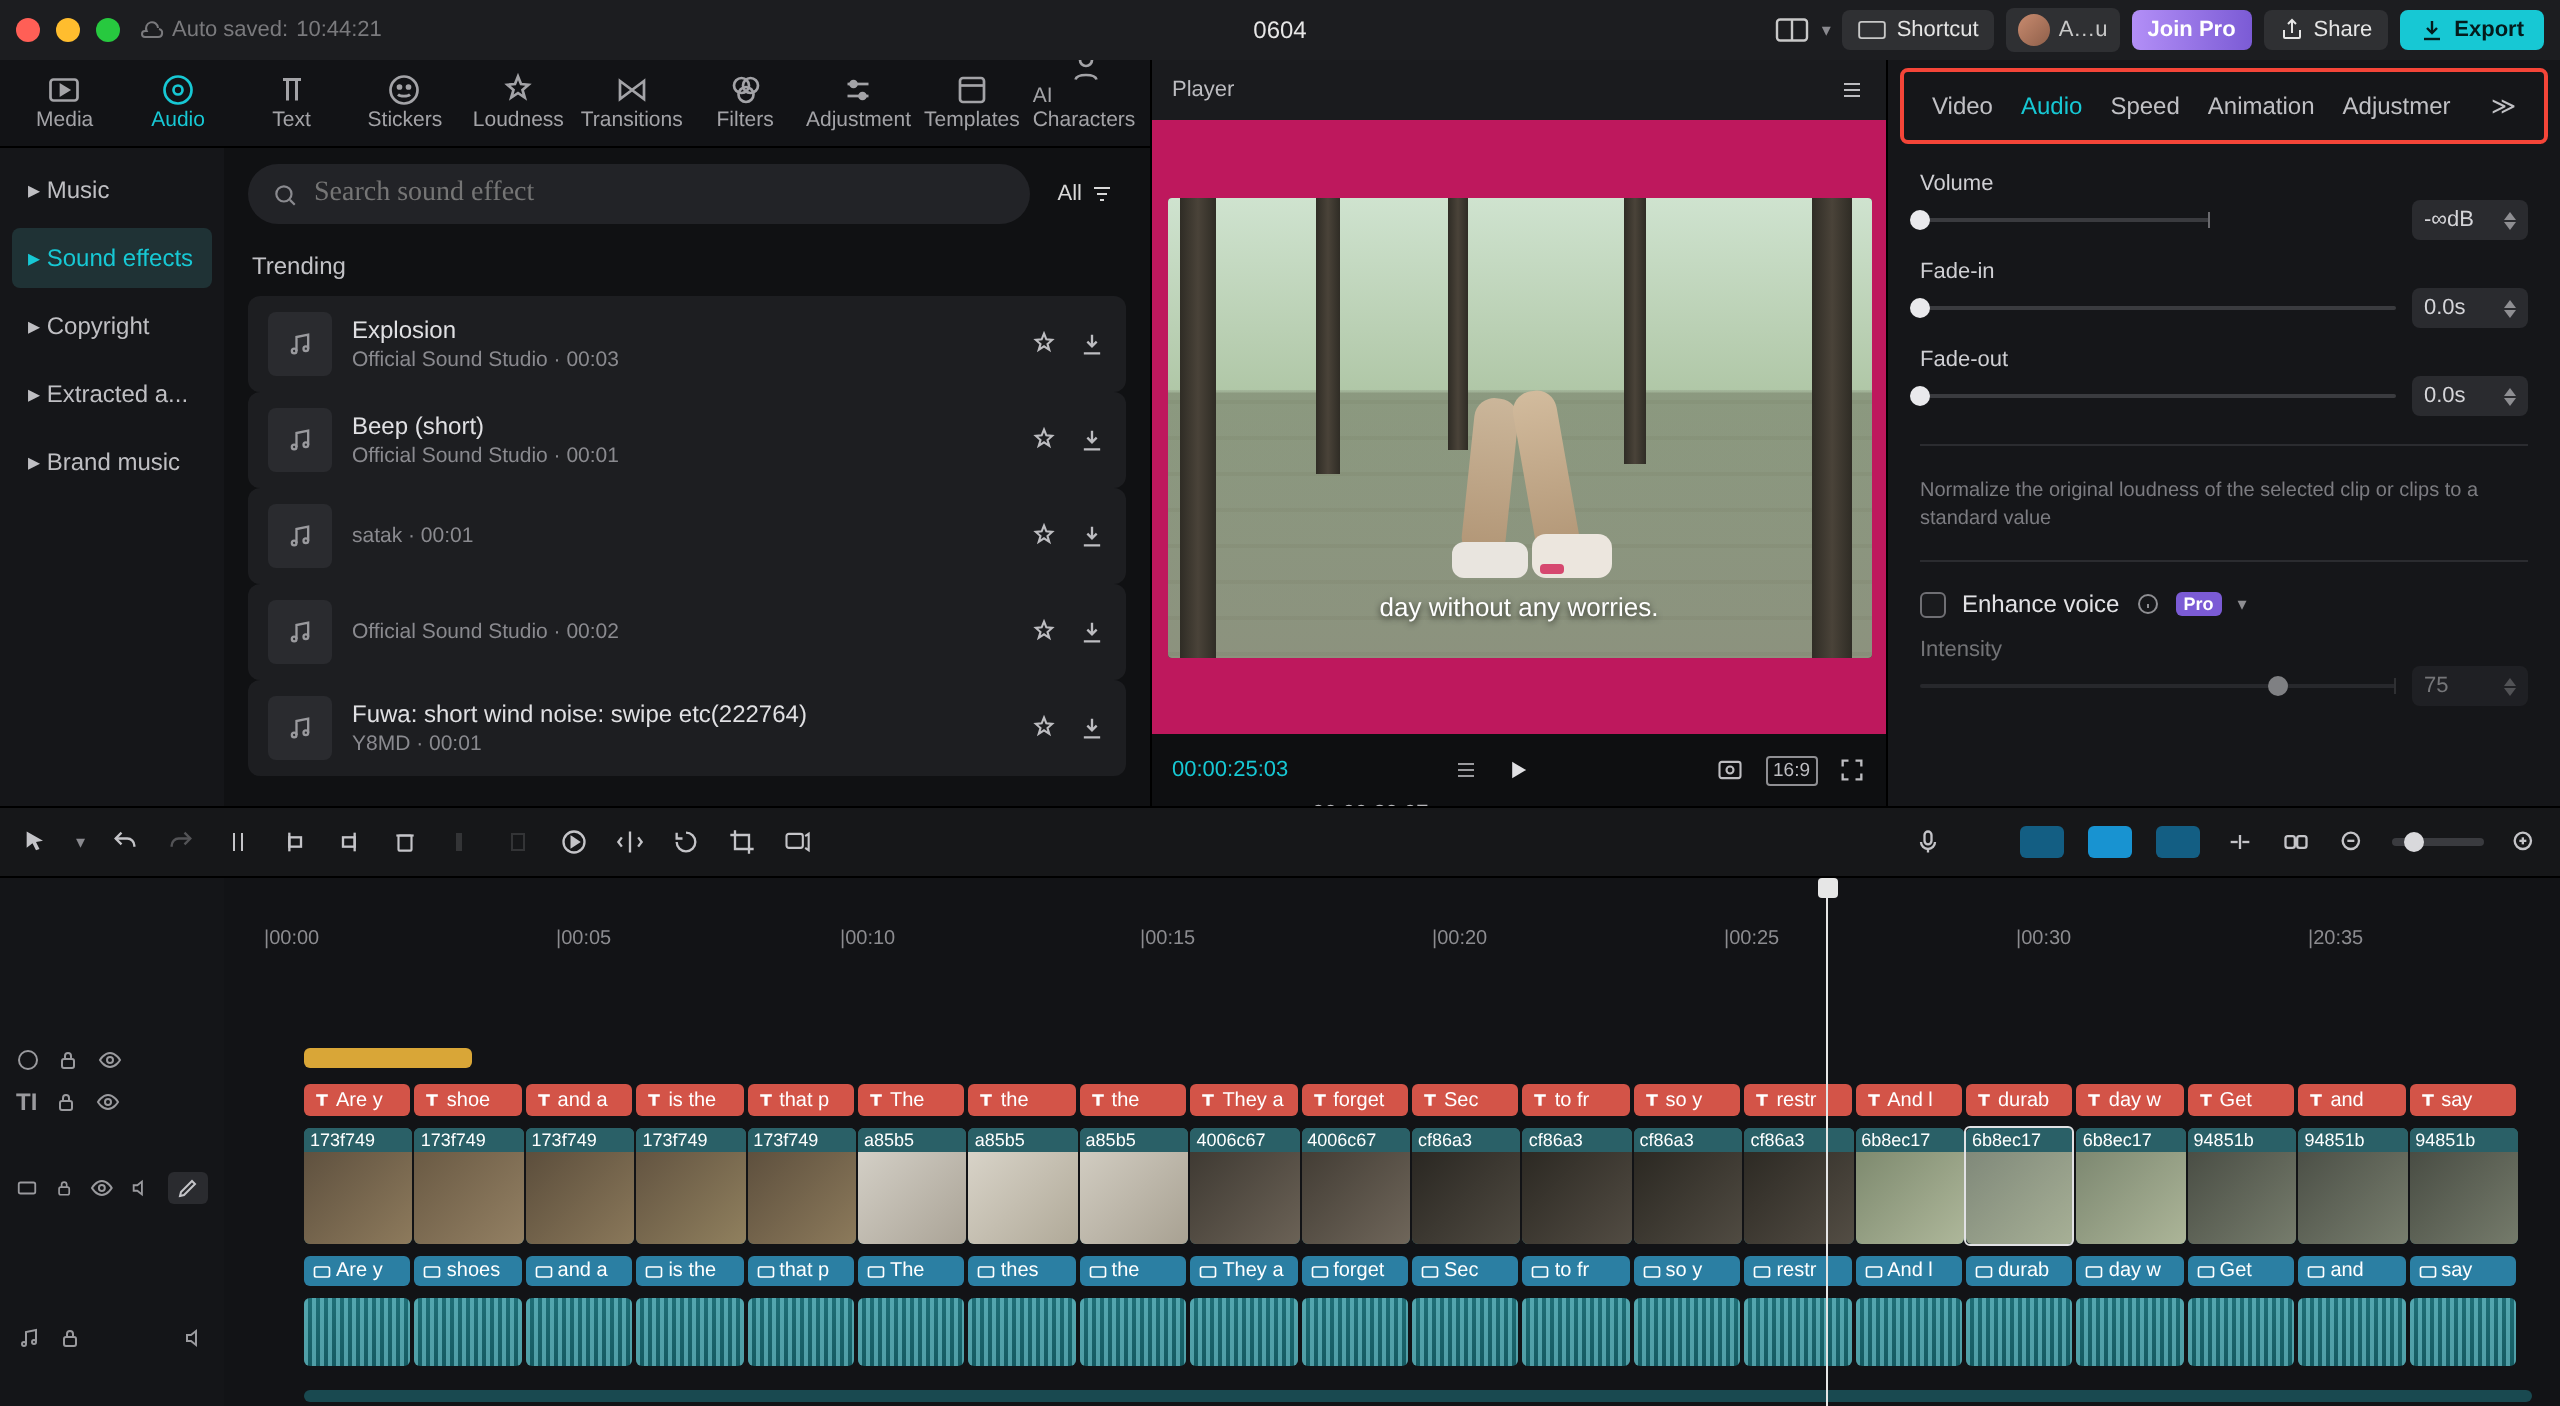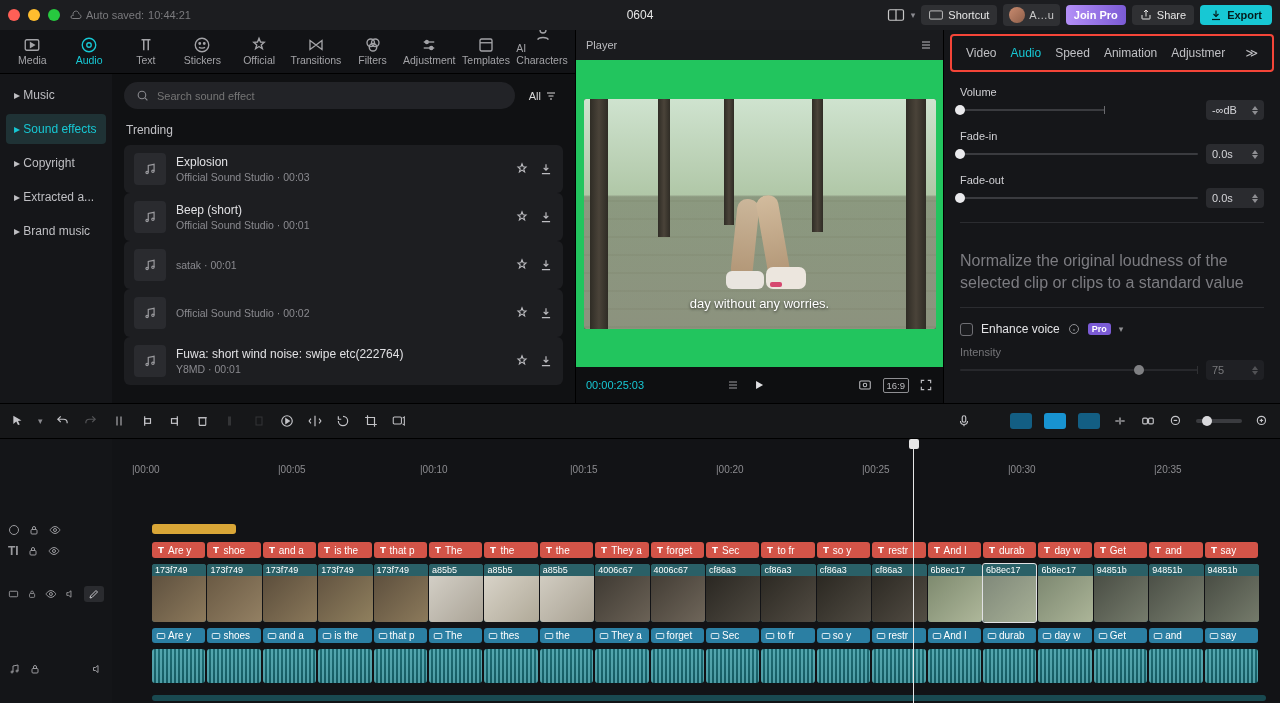--- a/index.html
+++ b/index.html
@@ -31,35 +31,35 @@
 .mod-tab { display: flex; flex-direction: column; align-items: center; justify-content: center; gap: 0; flex: 1; padding: 4px 2px 6px; color: #a3a3a7; font-size: 10.5px; cursor: pointer; line-height: 1.2; }
 .mod-tab.active { color: #17c8d4; }
 .mod-tab svg, .mod-tab .ico { width: 18px; height: 18px; }
 .lib-body { display: flex; flex: 1; overflow: hidden; }
 .lib-sidebar { width: 112px; background: #151619; display: flex; flex-direction: column; padding: 6px 6px; gap: 4px; }
 .lib-side-item { padding: 8px 8px; border-radius: 4px; color: #bfbfc3; font-size: 12px; cursor: pointer; white-space: nowrap; overflow: hidden; text-overflow: ellipsis; }
 .lib-side-item.active { background: #1f3235; color: #17c8d4; }
 .lib-content { flex: 1; display: flex; flex-direction: column; padding: 8px 12px 0 12px; overflow: hidden; }
 .search-row { display: flex; gap: 8px; align-items: center; margin-bottom: 10px; }
 .search-box { flex: 1; background: #222327; border-radius: 16px; padding: 7px 12px; display: flex; align-items: center; gap: 8px; color: #8a8a8f; font-size: 11px; }
-.search-input { background: transparent; border: none; color: #c8c8c8; outline: none; flex: 1; font-size: 11px; }
+.search-input { background: transparent; border: none; color: #c8c8c8; outline: none; flex: 1; font-size: 14px; font-family: Liberation Serif, serif; }
 .all-btn { color: #d8d8d8; font-size: 11px; display: inline-flex; align-items: center; gap: 4px; padding: 4px 6px; }
 .section-title { font-size: 12px; color: #c2c2c6; margin: 4px 0 8px 2px; }
 .sound-list { display: flex; flex-direction: column; gap: 0; overflow-y: auto; }
 .sound-item { background: #1d1e21; border-radius: 6px; padding: 8px 10px; display: flex; align-items: center; gap: 10px; }
 .sound-thumb { width: 32px; height: 32px; background: #2a2b2f; border-radius: 4px; display: flex; align-items: center; justify-content: center; color: #9a9a9e; }
 .sound-meta { flex: 1; display: flex; flex-direction: column; gap: 2px; }
 .sound-title { font-size: 12px; color: #e0e0e3; }
 .sound-sub { font-size: 10.5px; color: #8a8a8f; }
 .sound-actions { display: flex; gap: 10px; color: #bdbdc1; }
 
 
 .center-panel { width: 369px; display: flex; flex-direction: column; background: #0e0f11; border-left: 1px solid #000; border-right: 1px solid #000; }
 .player-header { height: 30px; background: #1a1b1e; display: flex; align-items: center; padding: 0 10px; font-size: 11px; color: #bcbcc0; justify-content: space-between; }
-.player-view { flex: 1; background: #22c55e; display: flex; align-items: center; justify-content: center; position: relative; }
+.player-view { flex: 1; background: #be185d; display: flex; align-items: center; justify-content: center; position: relative; }
 .video-frame { width: 352px; height: 230px; background: #222; border-radius: 2px; position: relative; overflow: hidden; }
 .scene { position:absolute; inset:0; background: linear-gradient(to bottom,#cfe3cf 0%, #b0c7a7 42%, #8c9c7f 42.5%, #8d927d 100%); }
 .scene::after { content:""; position:absolute; left:0; right:0; top:42%; height:58%; background: repeating-linear-gradient(0deg,#7e8571 0 2px,#8a9380 2px 18px); opacity:.35; }
 .tree { position:absolute; background: linear-gradient(90deg,#2f2c25,#4a4339,#2f2c25); }
 .caption { position: absolute; bottom: 18px; left: 0; right: 0; text-align: center; color: #fff; font-size: 13px; text-shadow: 0 1px 3px rgba(0,0,0,.75); }
 .player-controls { height: 36px; display: flex; align-items: center; padding: 0 10px; gap: 12px; }
 .tc-cyan { color: #17c8d4; font-size: 11px; }
 .tc-grey { color: #b6b6ba; font-size: 11px; margin-top: 43px; }
 .play-btn { color: #e0e0e3; }
 .pc-right { margin-left: auto; display: flex; align-items: center; gap: 10px; color: #bdbdc1; }
@@ -77,21 +77,21 @@
 .slider { flex: 1; height: 2px; background: #3a3b3f; position: relative; border-radius: 1px; }
 .slider .thumb { position: absolute; top: 50%; transform: translate(-50%,-50%); width: 10px; height: 10px; background: #e9e9ec; border-radius: 50%; }
 .num-box { background: #2a2b2f; border-radius: 4px; padding: 4px 6px; display: inline-flex; align-items: center; gap: 6px; font-size: 11px; color: #d5d5d9; min-width: 58px; justify-content: space-between; }
 .spin { display: flex; flex-direction: column; gap: 1px; }
 .spin span { width: 0; height: 0; border-left: 3px solid transparent; border-right: 3px solid transparent; }
 .spin .up { border-bottom: 4px solid #8e8e92; }
 .spin .dn { border-top: 4px solid #8e8e92; }
 .hr { height: 1px; background: #2b2c30; margin: 4px 0; }
 .check-row { display: flex; align-items: center; gap: 8px; }
 .chk { width: 13px; height: 13px; border: 1.5px solid #6f6f74; border-radius: 3px; background: #1a1b1e; }
-.sub-desc { font-size: 16px; color: #7c7c81; margin-top: 13px; line-height: 1.35; }
+.sub-desc { font-size: 10px; color: #7c7c81; margin-top: 2px; line-height: 1.35; }
 .pro-badge { background: #7b5bd5; color: #fff; font-size: 9px; padding: 1px 4px; border-radius: 3px; font-weight: 600; }
 .dim { opacity: .5; }
 
 
 .toolbar { height: 36px; background: #161719; display: flex; align-items: center; padding: 0 10px; gap: 12px; border-top: 1px solid #000; border-bottom: 1px solid #000; }
 .tool-ico { width: 16px; height: 16px; color: #c4c4c8; display: inline-flex; align-items: center; justify-content: center; }
 .tool-sep { flex: 1; }
 .blue-box { width: 22px; height: 16px; border-radius: 3px; display: inline-block; }
 .bb1 { background: #135e83; }
 .bb2 { background: #1893d1; }
@@ -208,21 +208,21 @@
             <circle cx="9" cy="10" r="1" fill="currentColor"></circle>
             <circle cx="15" cy="10" r="1" fill="currentColor"></circle>
             <path d="M8 15c1.5 1.5 6.5 1.5 8 0"></path>
           </svg>
           <span>Stickers</span>
         </div>
         <div class="mod-tab">
           <svg width="18" height="18" viewBox="0 0 24 24" fill="none" stroke="currentColor" stroke-width="1.8">
             <path d="M12 3l2 5 5 .5-4 3.5 1.5 5L12 14l-4.5 3 1.5-5-4-3.5 5-.5z"></path>
           </svg>
-          <span>Official</span>
+          <span>Loudness</span>
         </div>
         <div class="mod-tab">
           <svg width="18" height="18" viewBox="0 0 24 24" fill="none" stroke="currentColor" stroke-width="1.8">
             <path d="M4 6l8 6-8 6zM20 6l-8 6 8 6z"></path>
           </svg>
           <span>Transitions</span>
         </div>
         <div class="mod-tab">
           <svg width="18" height="18" viewBox="0 0 24 24" fill="none" stroke="currentColor" stroke-width="1.8">
             <circle cx="9" cy="9" r="5"></circle>

